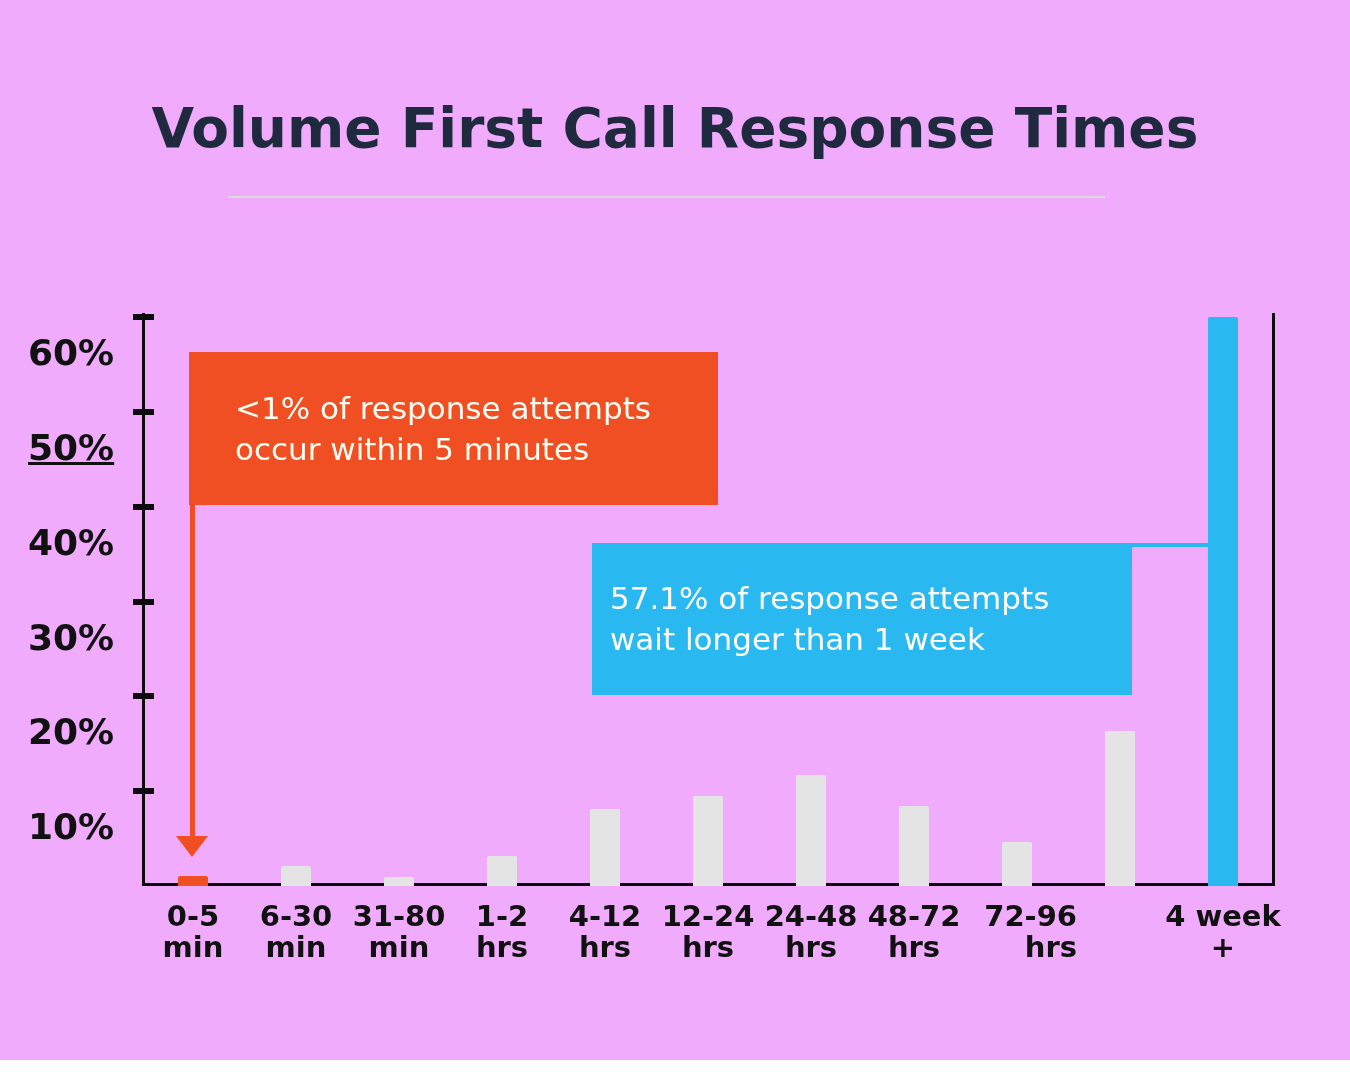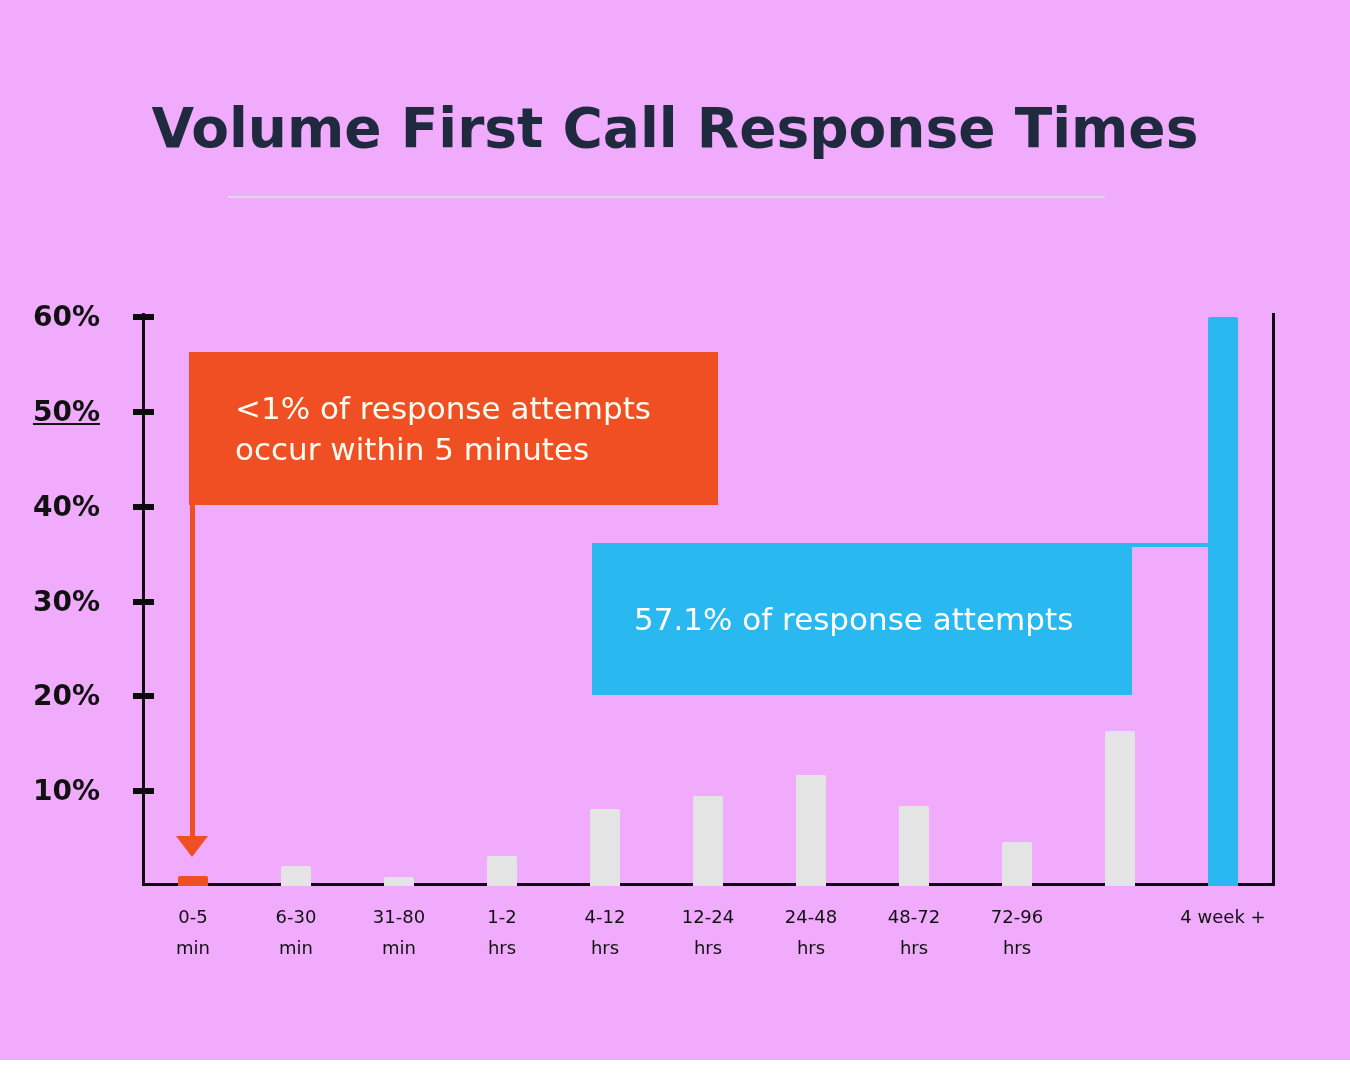--- a/index.html
+++ b/index.html
@@ -14,38 +14,38 @@
   }
   .divider{position:absolute;top:196px;left:228px;width:877px;height:2px;background:#dbdbdb;}
   .chart{position:absolute;left:0;top:0;width:1350px;height:1080px;}
   .axis{position:absolute;background:#0b0b0b;}
   .axis-y{left:142px;top:313px;width:3px;height:573px;}
   .axis-r{left:1272px;top:313px;width:3px;height:573px;}
   .axis-x{left:142px;top:883px;width:1133px;height:3px;}
   .ytick{position:absolute;width:21px;height:6px;background:#0b0b0b;left:133px;}
   .ylab{
     position:absolute;left:28px;width:72px;text-align:right;
-    font-size:28px;font-weight:700;color:#111111;line-height:32px;
+    font-size:36px;font-weight:700;color:#111111;line-height:32px;margin-top:36px;
   }
   .bar{position:absolute;width:30px;border-radius:2px 2px 0 0;}
   .xlab{
     position:absolute;width:120px;top:901px;text-align:center;
-    font-size:18px;font-weight:400;color:#111111;line-height:31px;
+    font-size:29px;font-weight:700;color:#111111;line-height:31px;
   }
   .note{
     position:absolute;display:flex;flex-direction:column;justify-content:center;
     font-size:31px;line-height:41px;font-weight:400;z-index:5;
   }
   .note-orange{
     left:189px;top:352px;width:529px;height:153px;
     background:var(--orange);color:var(--orange-text);padding-left:46px;box-sizing:border-box;
   }
   .note-blue{
     left:592px;top:543px;width:540px;height:152px;
-    background:var(--blue);color:#ffffff;padding-left:42px;box-sizing:border-box;
+    background:var(--blue);color:#ffffff;padding-left:18px;box-sizing:border-box;
   }
   .arrow-shaft{position:absolute;left:190px;top:505px;width:5px;height:333px;background:var(--orange);z-index:4;}
   .arrow-head{
     position:absolute;left:176px;top:836px;width:0;height:0;z-index:4;
     border-left:16px solid transparent;border-right:16px solid transparent;
     border-top:21px solid var(--orange);
   }
   .connector{position:absolute;left:1132px;top:543px;width:76px;height:4px;background:var(--blue);z-index:4;}
 </style>
 </head>
@@ -63,20 +63,21 @@
 
     <div class="note note-orange">
       <div>&lt;1% of response attempts</div>
       <div>occur within 5 minutes</div>
     </div>
     <div class="arrow-shaft"></div>
     <div class="arrow-head"></div>
 
     <div class="note note-blue">
       <div>57.1% of response attempts</div>
+      <div>wait longer than 1 week</div>
     </div>
     <div class="connector"></div>
   <div class="ytick" style="top: 788.167px;"></div>
       <div class="ylab" style="top: 775.167px;">10%</div>
       <div class="ytick" style="top: 693.333px;"></div>
       <div class="ylab" style="top: 680.333px;">20%</div>
       <div class="ytick" style="top: 598.5px;"></div>
       <div class="ylab" style="top: 585.5px;">30%</div>
       <div class="ytick" style="top: 503.667px;"></div>
       <div class="ylab" style="top: 490.667px;">40%</div>
@@ -120,21 +121,21 @@
         <div>hrs</div>
       </div>
       <div class="xlab" style="left: 751px;">
         <div>24-48</div>
         <div>hrs</div>
       </div>
       <div class="xlab" style="left: 854px;">
         <div>48-72</div>
         <div>hrs</div>
       </div>
-      <div class="xlab" style="left: 957px;">
+      <div class="xlab" style="left: 957px; text-align: right;">
         <div>72-96</div>
         <div>hrs</div>
       </div>
       <div class="xlab" style="left: 1163px;">
         <div>4 week +</div>
       </div>
     </div>
 
 </div>
 

